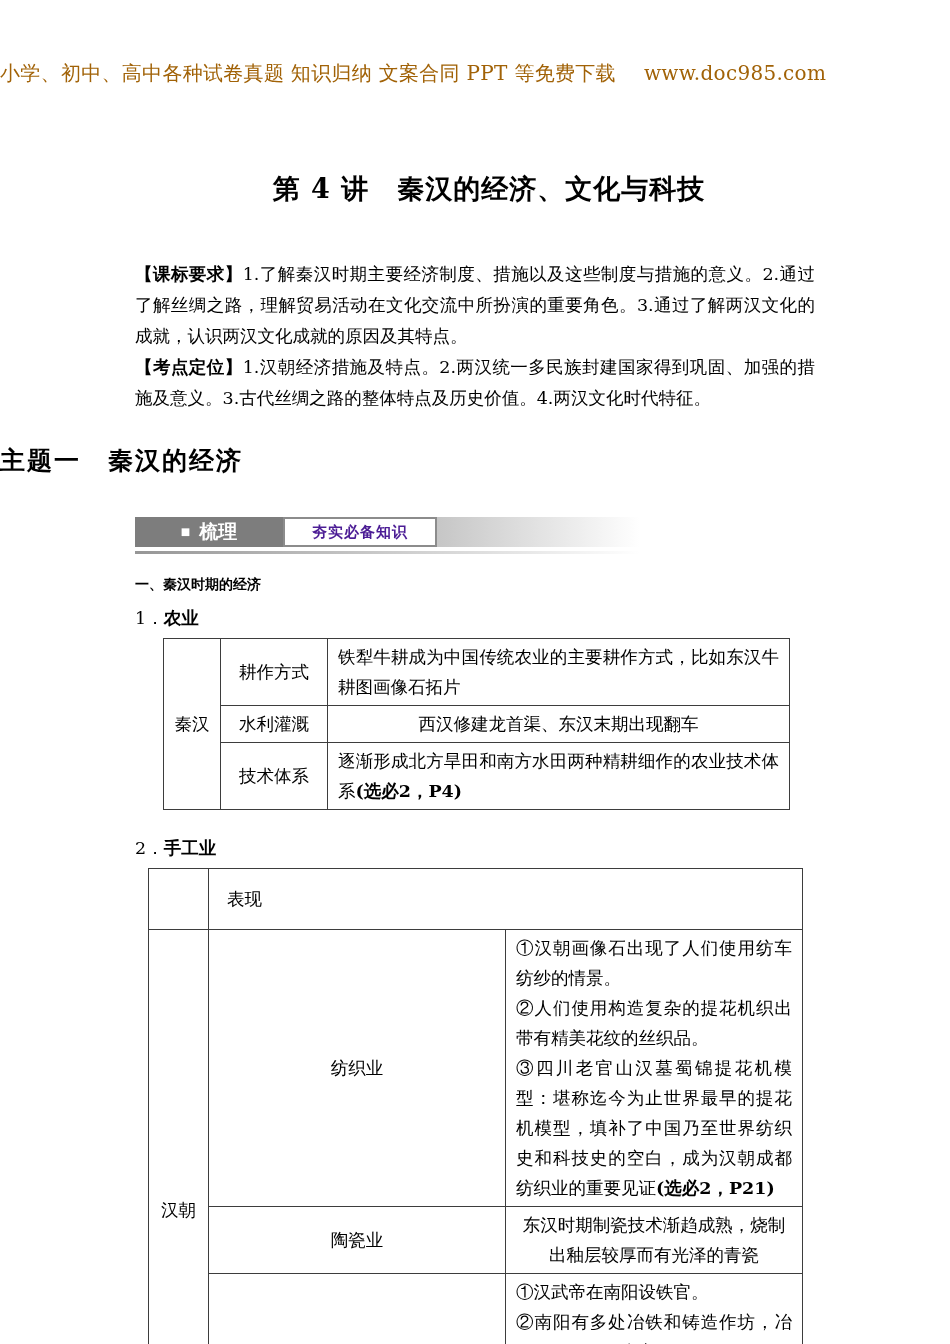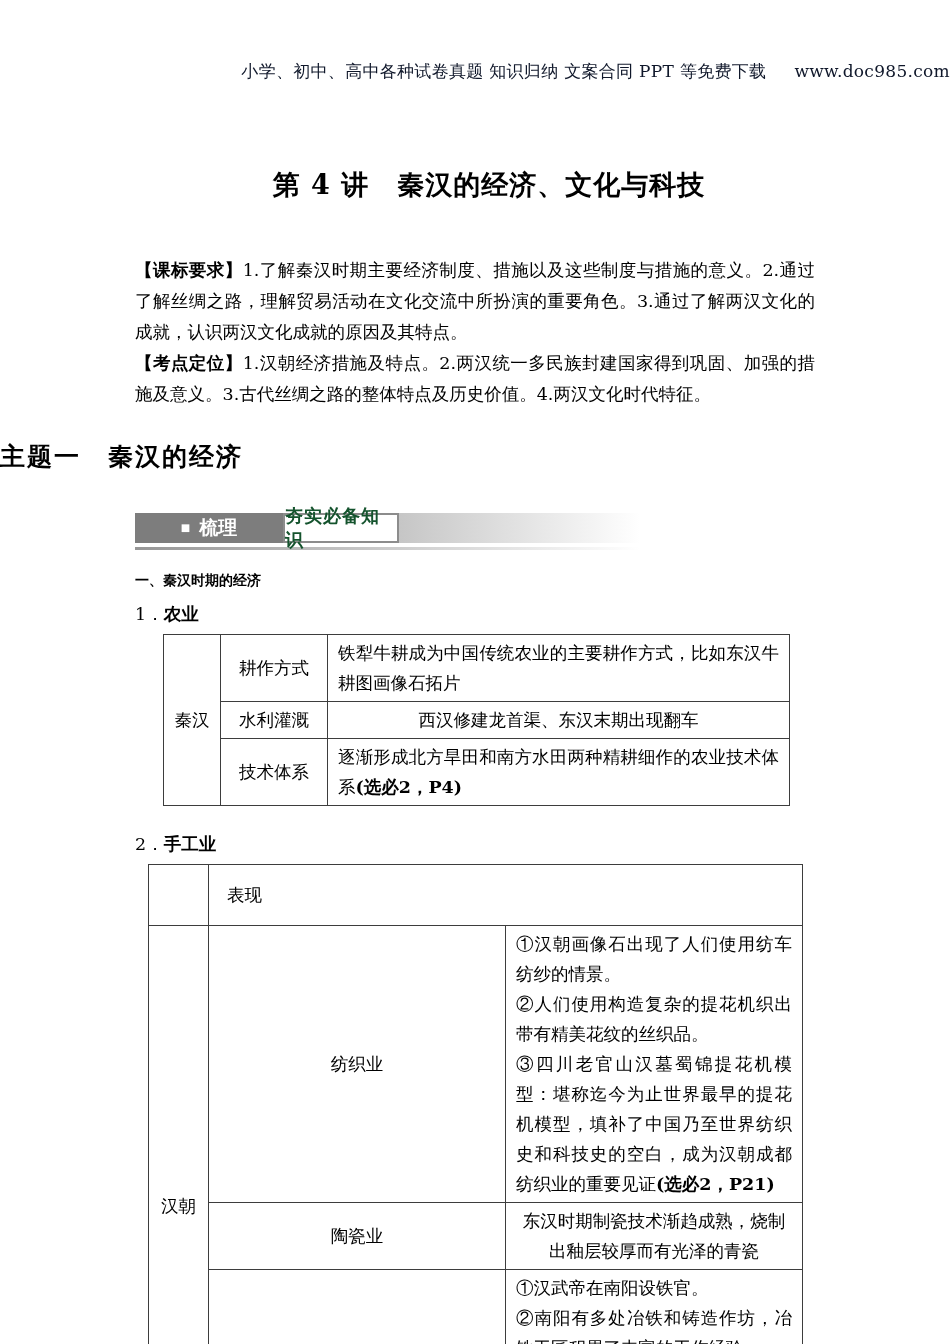--- a/index.html
+++ b/index.html
@@ -7,23 +7,23 @@
   body {
     width: 950px; height: 1344px;
     overflow: hidden;
     font-family: "DejaVu Serif", "Liberation Serif", serif;
     color: #000;
   }
   .sans { font-family: "DejaVu Sans", "Liberation Sans", sans-serif; }
 
   .site-header {
     padding-top: 60px;
-    text-align: right;
-    font-size: 17px;
-    color: #0f172a;
+    text-align: left;
+    font-size: 20px;
+    color: #a16207;
     letter-spacing: .3px;
   }
   .site-header .url { margin-left: 28px; }
 
   .doc-title {
     margin-top: 84px;
     text-align: center;
     font-size: 27px;
     font-weight: bold;
     letter-spacing: 1px;
@@ -60,28 +60,28 @@
     color: #fff;
     display: flex;
     align-items: center;
     justify-content: center;
     gap: 9px;
     font-size: 19px;
     font-weight: bold;
   }
   .banner-bullet { font-size: 10px; line-height: 1; }
   .banner-sub {
-    width: 116px;
+    width: 154px;
     background: #fff;
     border: 2px solid #8c8c8c;
-    color: #14532d;
+    color: #4c1d95;
     display: flex;
     align-items: center;
     justify-content: center;
-    font-size: 18px;
+    font-size: 15px;
     font-weight: bold;
     letter-spacing: 1px;
   }
   .banner-strip {
     flex: 1;
     background: linear-gradient(to right, #c6c6c6, rgba(246,246,246,0));
   }
   .banner-underline {
     margin: 4px 0 0 135px;
     width: 505px;

